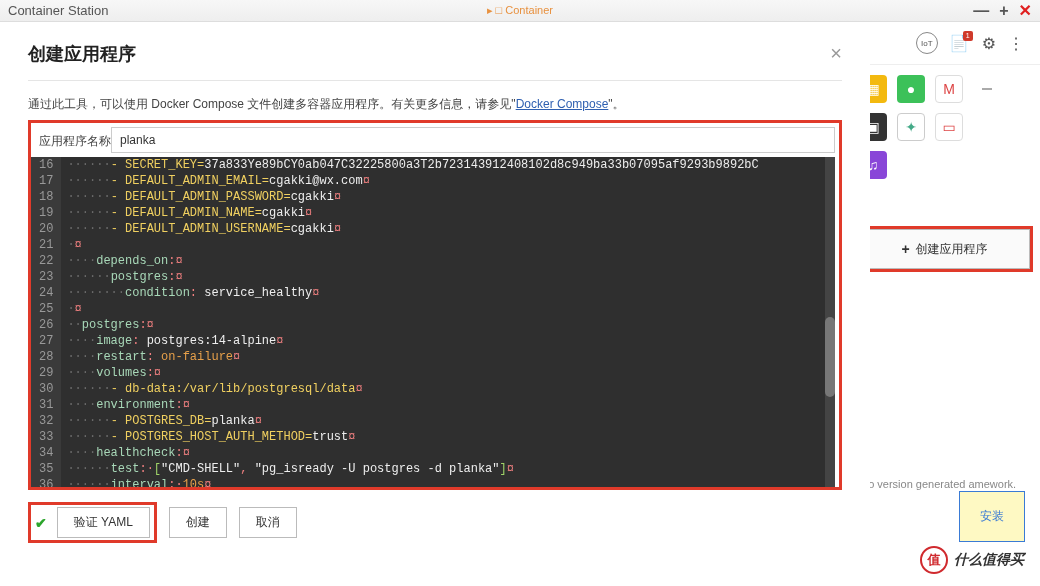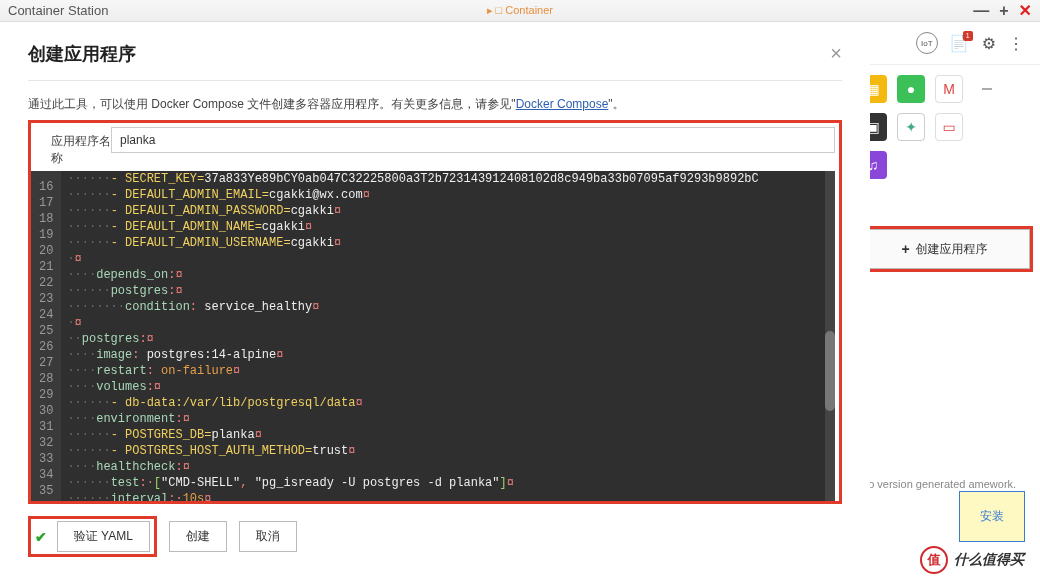--- a/index.html
+++ b/index.html
@@ -39,27 +39,27 @@
   .modal { position:absolute; top:22px; left:0; width:870px; height:560px; background:#fff; padding:20px 28px; }
   .modal-header { display:flex; justify-content:space-between; align-items:flex-start; }
   .modal-title { font-size:18px; font-weight:600; color:#222; }
   .modal-close { font-size:20px; color:#999; cursor:default; }
   .divider { height:1px; background:#e5e5e5; margin:14px 0; }
   .desc { font-size:12px; color:#444; line-height:1.6; }
   .desc a { color:#2e5fb0; text-decoration:underline; }
   
   .form-area { border:3px solid #e03a2a; padding:0; margin-top:6px; }
   .form-row { display:flex; align-items:flex-start; margin-top:4px; }
-  .label { width:80px; font-size:12px; color:#444; padding-top:6px; padding-left:20px; }
+  .label { width:80px; font-size:12px; color:#444; padding-top:6px; padding-left:8px; }
   .name-input { flex:1; border:1px solid #ccc; padding:5px 8px; font-size:12px; color:#333; margin-right:4px; }
   
   .editor-wrap { display:flex; margin-top:4px; }
   .editor { flex:1; height:330px; background:#2f2f2f; color:#f8f8f8; font-family:"Consolas","Courier New",monospace; font-size:12px; line-height:16px; overflow:hidden; position:relative; margin-right:4px; }
   .editor-inner { display:flex; }
-  .gutter { background:#3a3a3a; color:#999; padding:8px 8px; text-align:right; user-select:none; }
+  .gutter { background:#3a3a3a; color:#999; padding:0 8px; text-align:right; user-select:none; }
   .gutter div { height:16px; }
   .code { padding:0 6px; white-space:pre; }
   .code div { height:16px; }
   .c-dots{color:#6a6a6a;} .c-key{color:#f0d060;} .c-punc{color:#f08080;} .c-str{color:#eee;} .c-val{color:#e7a04a;} .c-brk{color:#a0d468;}
   .c-token{color:#a8d8b8;}
   .editor-scroll { position:absolute; right:0; top:0; width:10px; height:100%; background:#444; }
   .editor-thumb { position:absolute; right:0; top:160px; width:10px; height:80px; background:#777; border-radius:5px; }
   
   .footer { display:flex; justify-content:space-between; align-items:center; margin-top:12px; }
   .left-foot { display:flex; align-items:center; gap:8px; }

